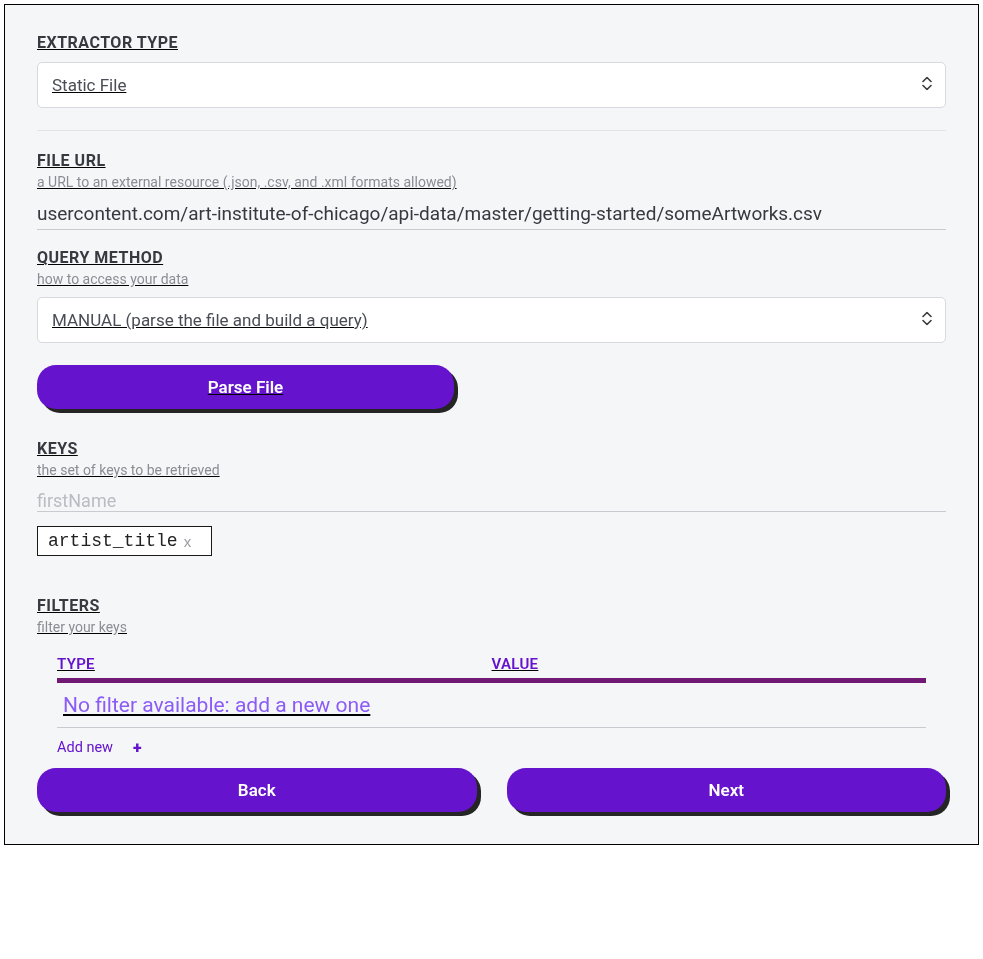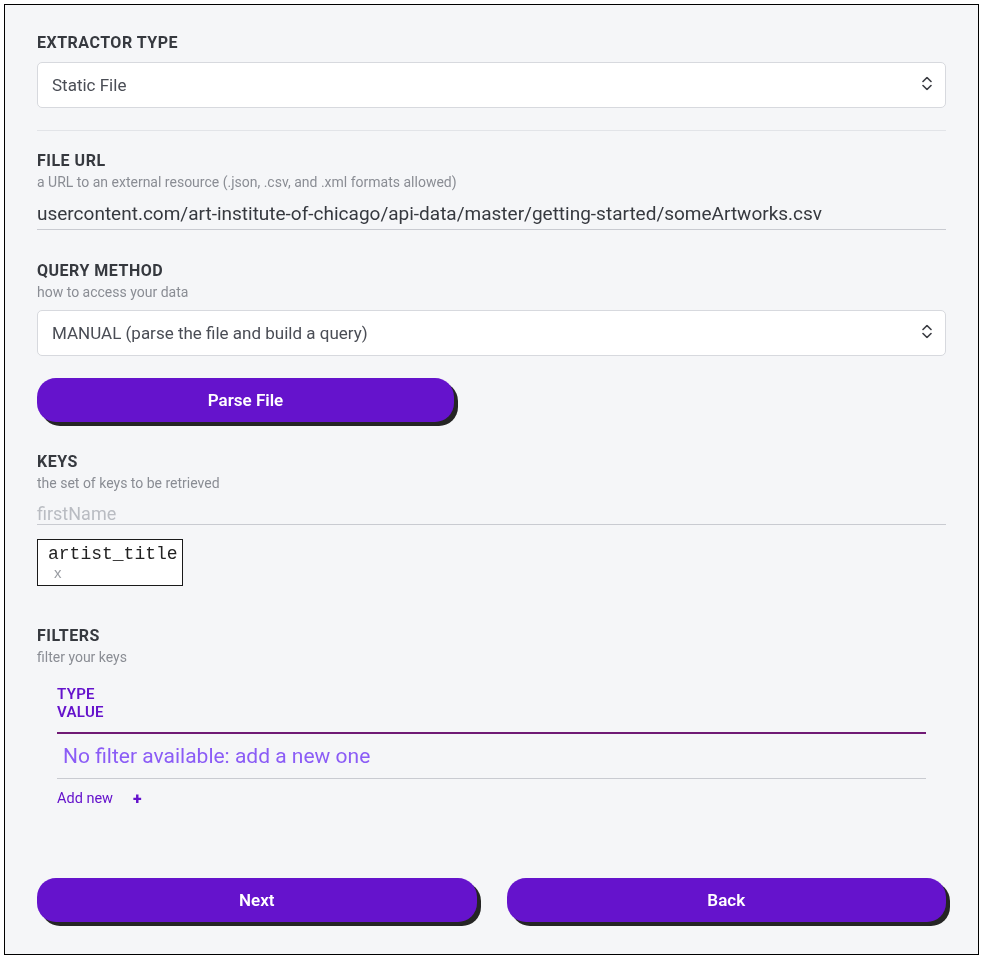--- a/index.html
+++ b/index.html
@@ -4,25 +4,26 @@
 <style>
   * { box-sizing: border-box; margin: 0; padding: 0; }
   html, body { height: 100%; }
   body {
     font-family: -apple-system, BlinkMacSystemFont, "Segoe UI", Roboto, "Helvetica Neue", Arial, sans-serif;
     background: #fff;
     padding: 4px;
   }
   .panel {
     width: 975px;
-    height: 951px;
+    height: 841px;
     border: 1px solid #000;
     background: #f5f6f8;
     padding: 28px 32px 32px 32px;
     position: relative;
+    text-decoration: underline;
   }
   .section { margin-bottom: 10px; }
   .label-main {
     font-size: 16px;
     font-weight: 700;
     letter-spacing: 0.5px;
     color: #36393f;
   }
   .label-sub {
     font-size: 14px;
@@ -104,46 +105,45 @@
     border: none;
     background: transparent;
     font-size: 18px;
     color: #36393f;
     outline: none;
     font-family: inherit;
   }
   .keys-input::placeholder { color: #b9bcc2; }
   .tag {
     display: inline-flex;
+    align-items: center;
     border: 1px solid #1a1a1a;
     background: #fff;
-    padding: 4px 4px 4px 10px;
+    padding: 4px 20px 4px 10px;
     margin-top: 14px;
     font-family: "Courier New", monospace;
     font-size: 18px;
     color: #222;
-    flex-direction: column;
   }
   .tag-x {
     margin-left: 6px;
     color: #9a9da3;
     font-family: -apple-system, BlinkMacSystemFont, sans-serif;
     font-size: 15px;
     cursor: pointer;
   }
   .filters-section { margin-top: 40px; }
   .filters-table {
     margin-top: 20px;
     padding: 0 20px;
   }
   .filters-header {
     display: flex;
-    border-bottom: 2px solid #701a75;
-    padding-bottom: 11px;
-    flex-direction: column;
+    border-bottom: 5px solid #701a75;
+    padding-bottom: 5px;
   }
   .filters-col {
     flex: 1;
     font-size: 15px;
     font-weight: 600;
     color: #6513cc;
     letter-spacing: 0.3px;
   }
   .filters-empty {
     padding: 10px 6px;
@@ -196,21 +196,21 @@
   <hr class="hr">
 
   <div class="section">
     <div class="label-main">FILE URL</div>
     <div class="label-sub">a URL to an external resource (.json, .csv, and .xml formats allowed)</div>
     <div class="url-input-wrap">
       <input type="text" class="url-input" value="usercontent.com/art-institute-of-chicago/api-data/master/getting-started/someArtworks.csv" style="">
     </div>
   </div>
 
-  <div class="section" style="margin-top:31px">
+  <div class="section" style="margin-top:18px">
     <div class="label-main">QUERY METHOD</div>
     <div class="label-sub">how to access your data</div>
     <div class="select-wrap">
       <div class="select">
         <span>MANUAL (parse the file and build a query)</span>
       </div>
       <span class="select-caret">
         <svg width="10" height="14" viewBox="0 0 10 14">
             <path d="M1 5 L5 1 L9 5 M1 9 L5 13 L9 9" stroke="#3a3c42" stroke-width="1.6" fill="none" stroke-linecap="round" stroke-linejoin="round"></path>
           </svg>
@@ -241,17 +241,17 @@
       </div>
       <div class="filters-empty">No filter available: add a new one</div>
       <div class="add-new">
         <span>Add new</span>
         <span class="add-new-plus">+</span>
       </div>
     </div>
   </div>
 
   <div class="nav-row">
+    <button class="btn-purple btn-shadow nav-btn">Back</button>
     <button class="btn-purple btn-shadow nav-btn">Next</button>
-    <button class="btn-purple btn-shadow nav-btn">Back</button>
   </div>
 
 </div>
 
 </body></html>

